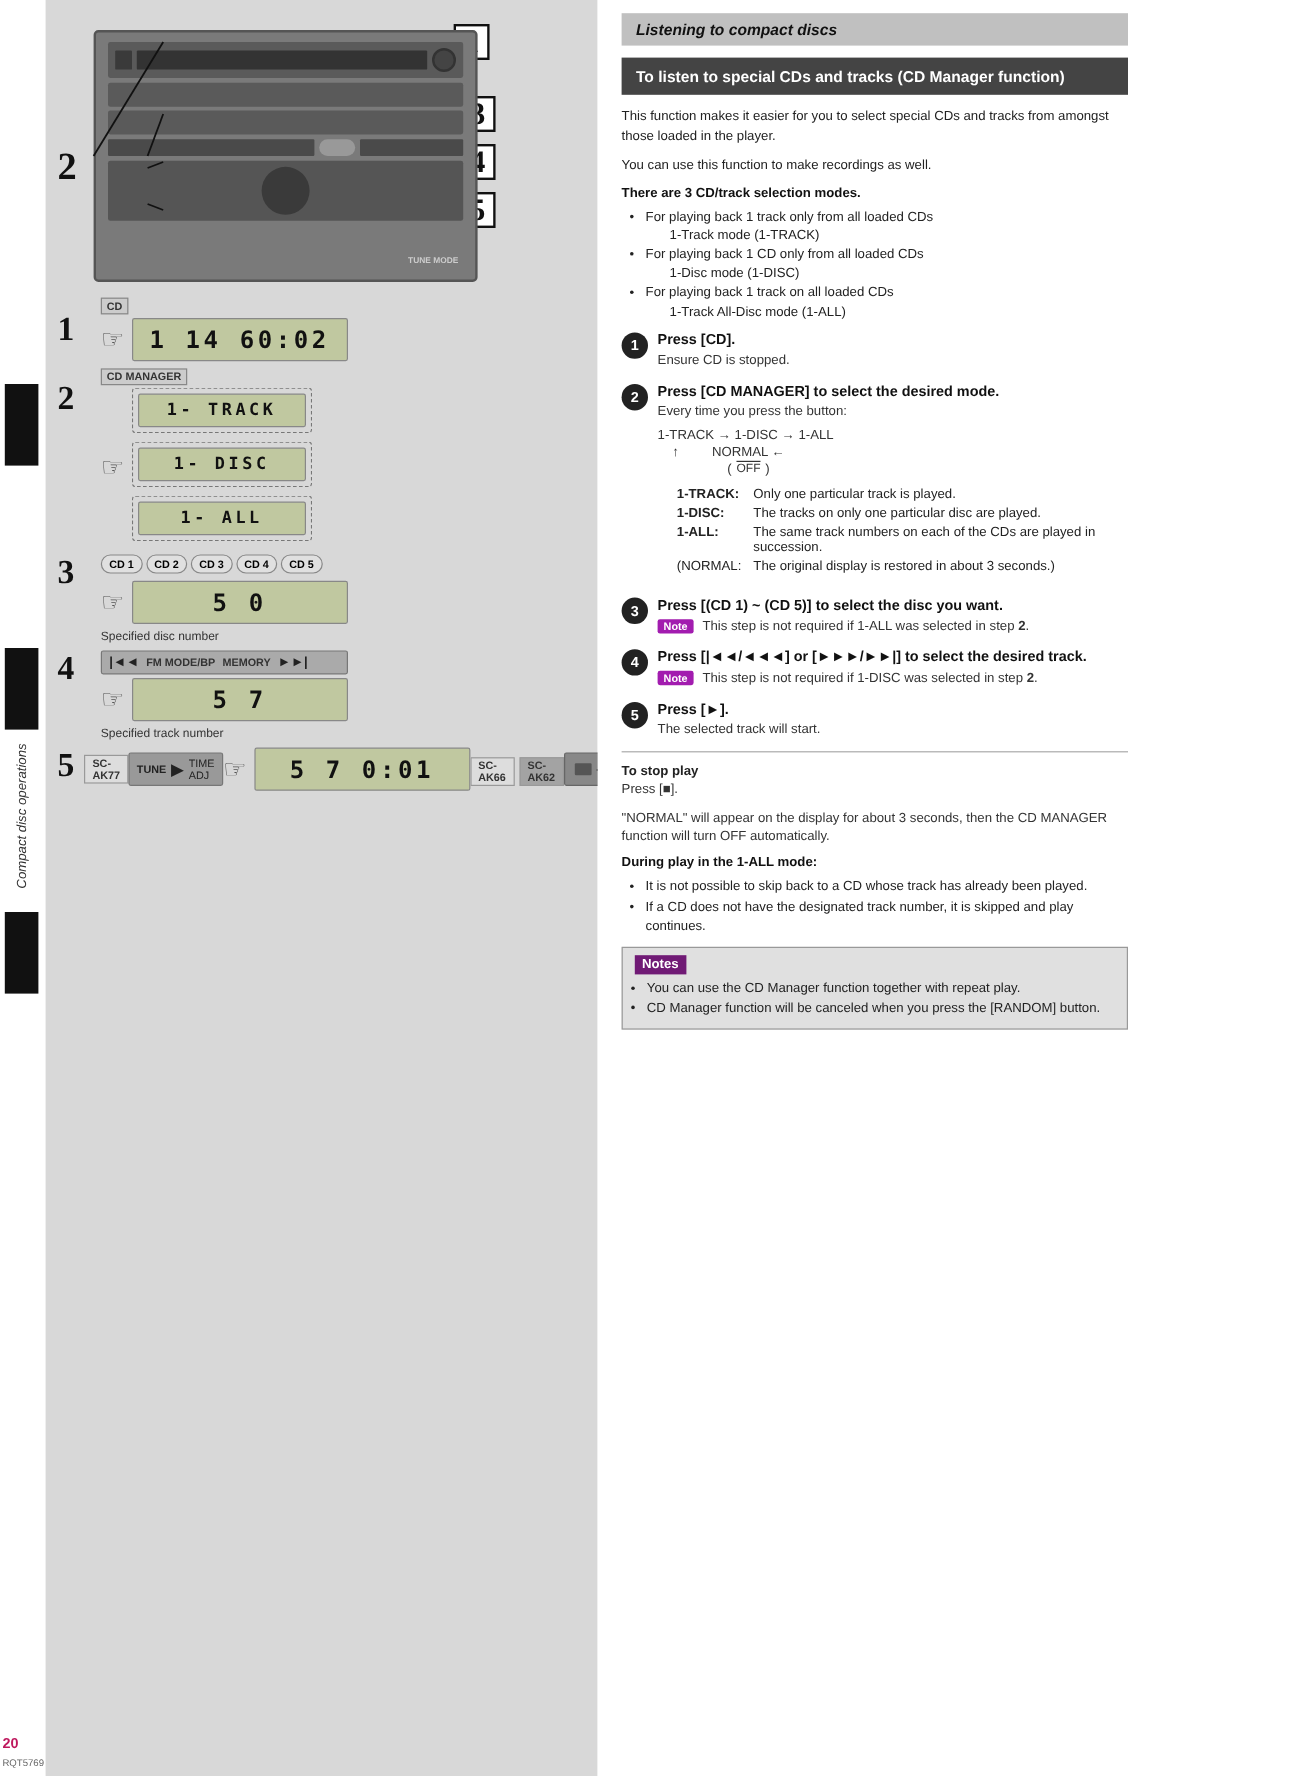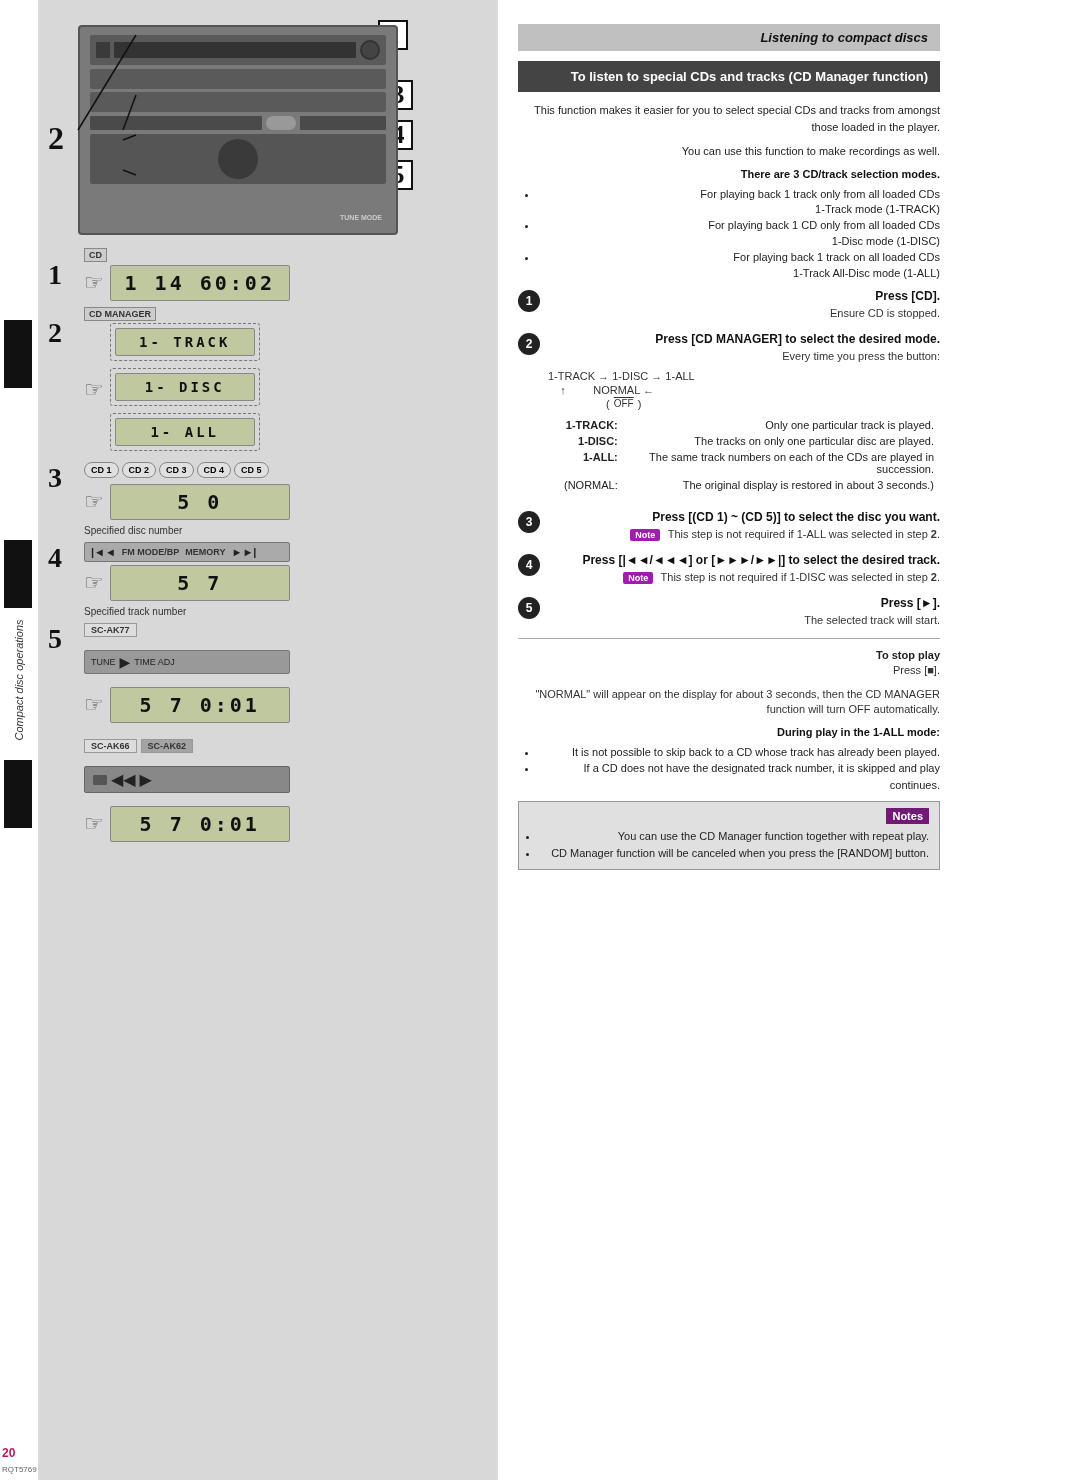--- a/index.html
+++ b/index.html
@@ -80,24 +80,23 @@
       border-radius: 10px;
       padding: 2px 6px;
       font-size: 9px;
       font-weight: bold;
     }
 
     
     .right-panel {
       width: 462px;
       height: 100%;
-      padding: 24px 20px;
+      padding: 11px 20px;
       background: #fff;
       position: relative;
-      text-align: right;
     }
 
     .section-header-gray {
       background: #c0c0c0;
       padding: 6px 12px;
       font-style: italic;
       font-size: 13px;
       font-weight: bold;
       color: #111;
       margin-bottom: 10px;
@@ -422,26 +421,26 @@
             <div class="sub-display">5  7</div>
           </div>
           <div class="specified-label">Specified track number</div>
         </div>
       </div>
     </div>
 
     <div style="position:relative;margin-bottom:4px;">
       <div style="display:flex;align-items:flex-start;gap:8px;">
         <div style="font-size:28px;font-weight:bold;font-family:serif;color:#111;width:28px;">5</div>
-        <div style="display:flex;flex-direction:column;gap:13px;">
+        <div style="display:flex;flex-direction:row;gap:0;align-items:center;">
 
           <div style="background:#ddd;border:1px solid #999;padding:1px 6px;font-size:9px;font-weight:bold;color:#333;display:inline-block;width:fit-content;">SC-AK77</div>
 
           <div style="display:flex;align-items:center;gap:4px;background:#999;padding:3px 6px;border:1px solid #777;border-radius:2px;">
-            <div style="font-size:9px;font-weight:normal;color:#222;">TUNE</div>
+            <div style="font-size:9px;font-weight:bold;color:#222;">TUNE</div>
             <div style="font-size:14px;color:#222;">▶</div>
             <div style="font-size:9px;color:#222;">TIME ADJ</div>
           </div>
           <div style="display:flex;align-items:center;gap:6px;">
             <div style="font-size:22px;color:#555;">☞</div>
             <div class="sub-display">5  7  0:01</div>
           </div>
 
           <div style="display:flex;gap:4px;margin-top:3px;">
             <div style="background:#ddd;border:1px solid #999;padding:1px 6px;font-size:9px;font-weight:bold;color:#333;">SC-AK66</div>

